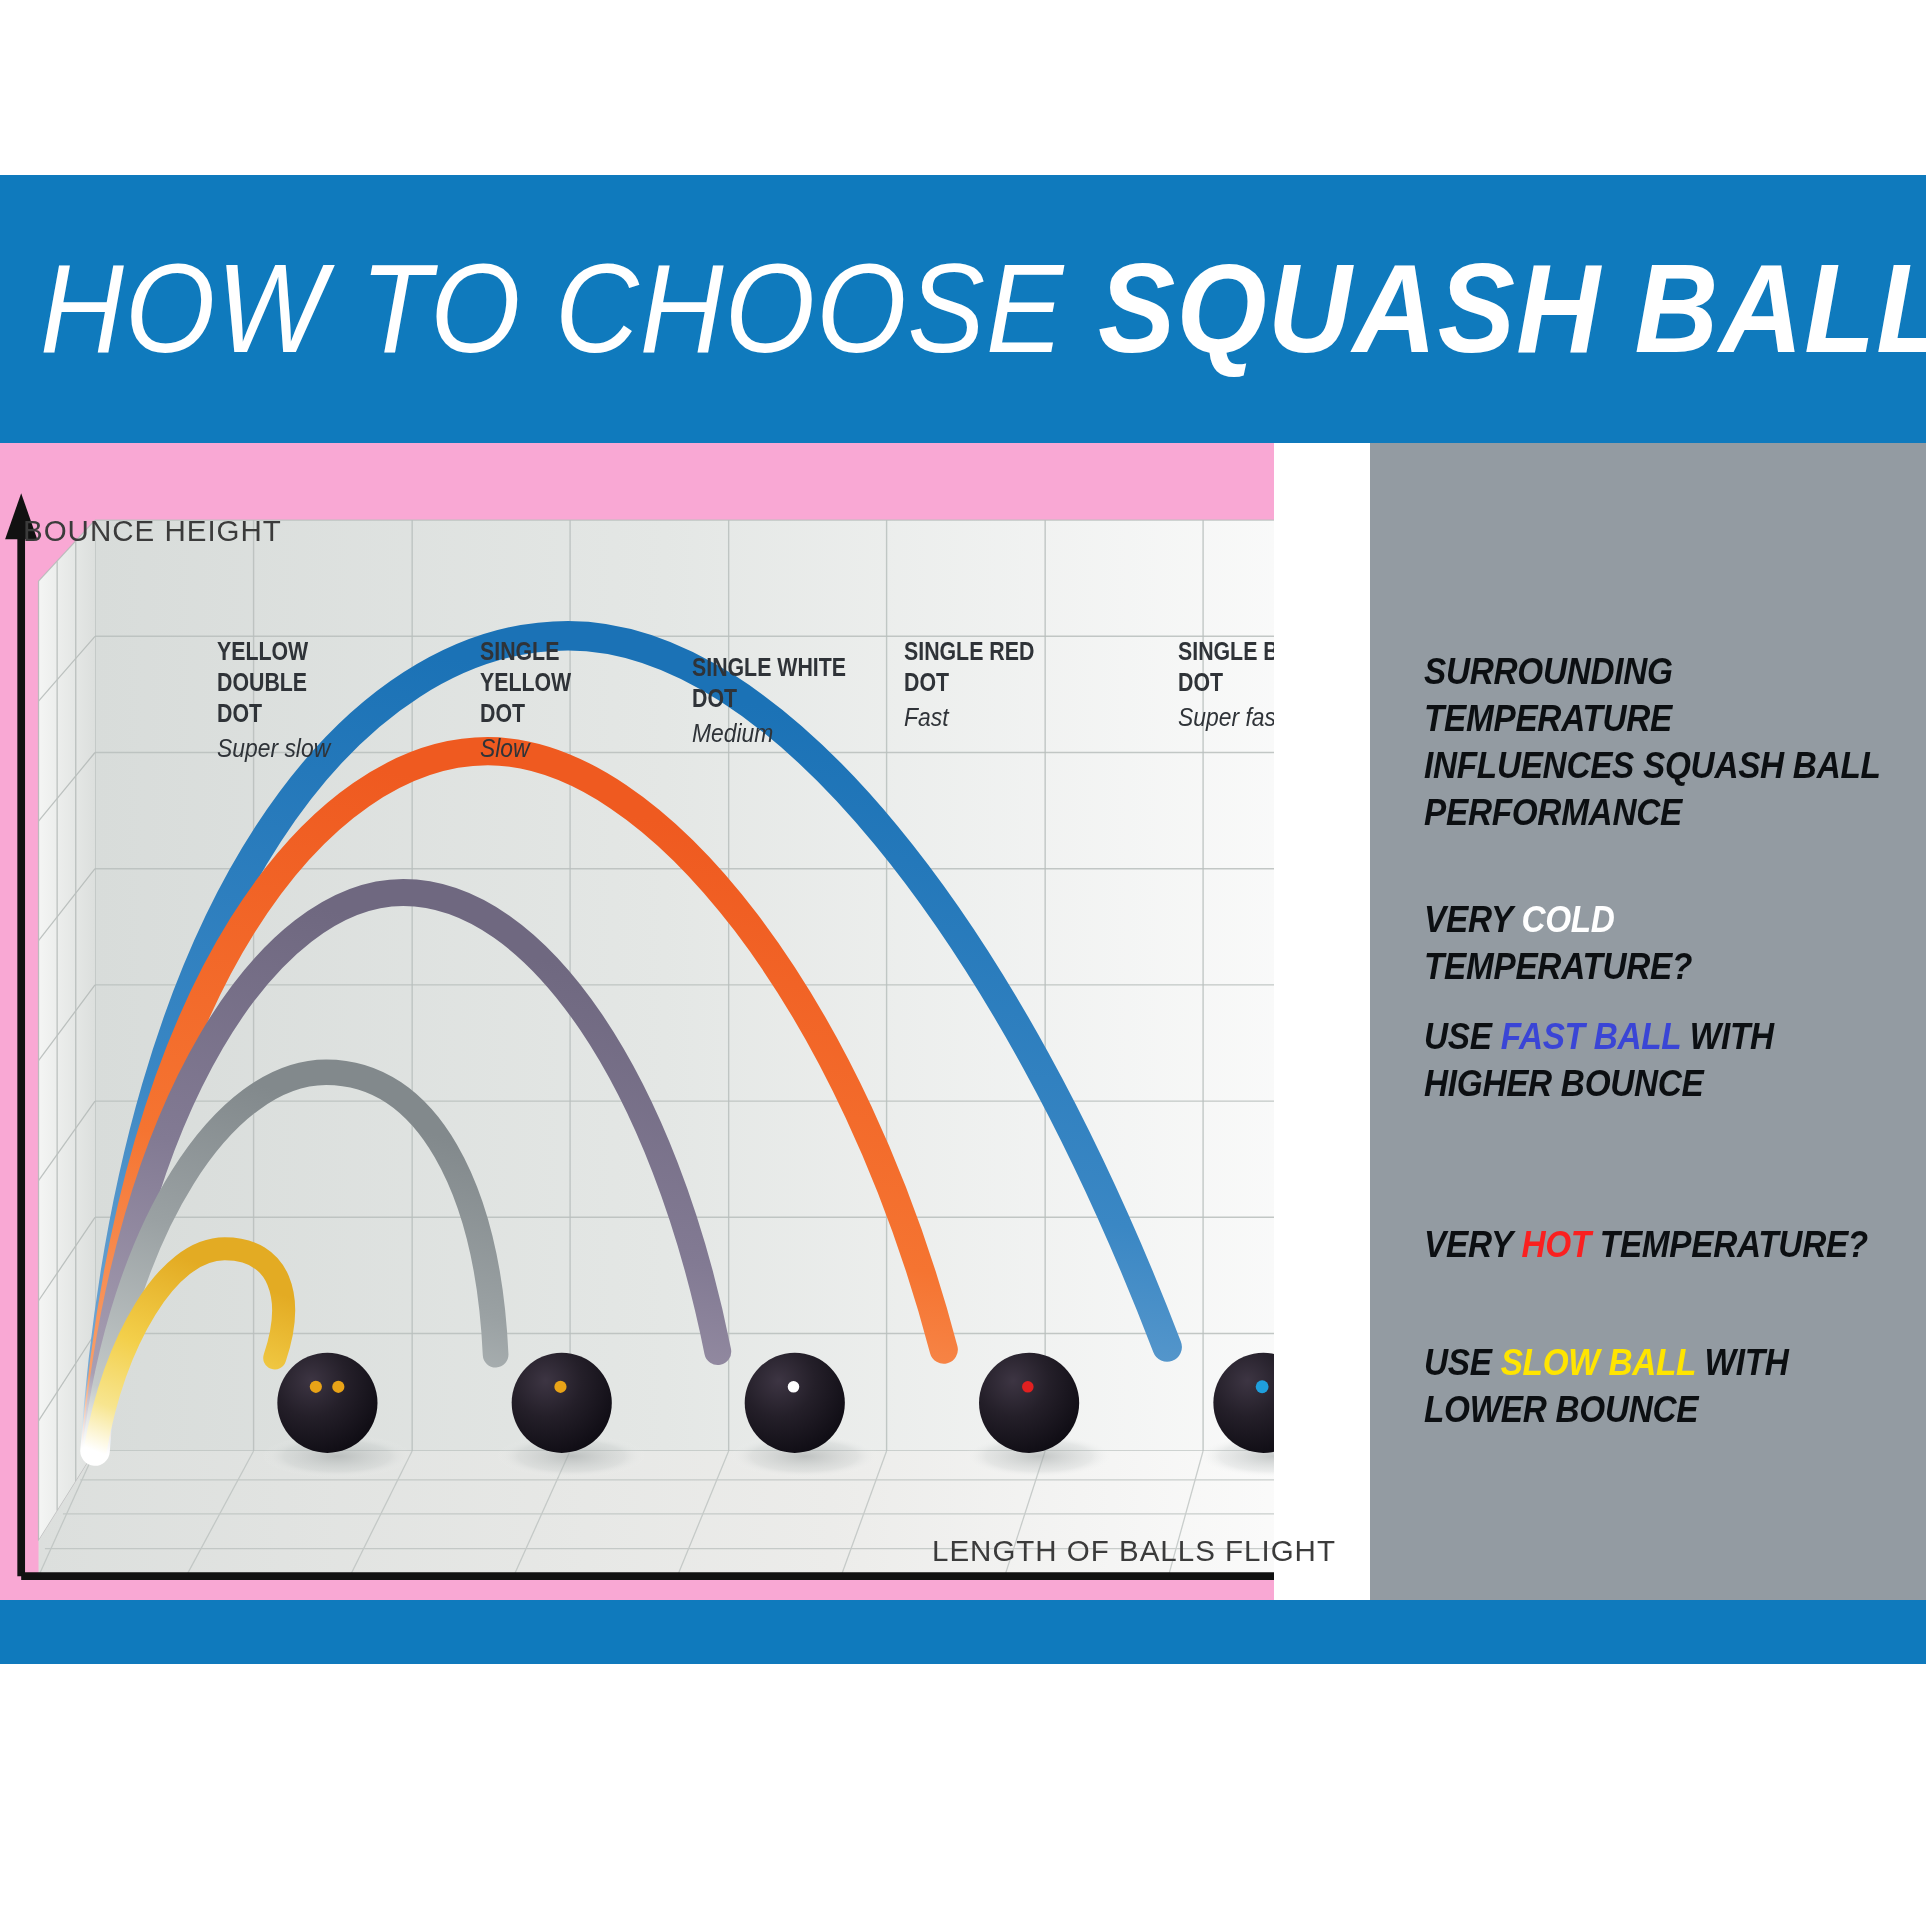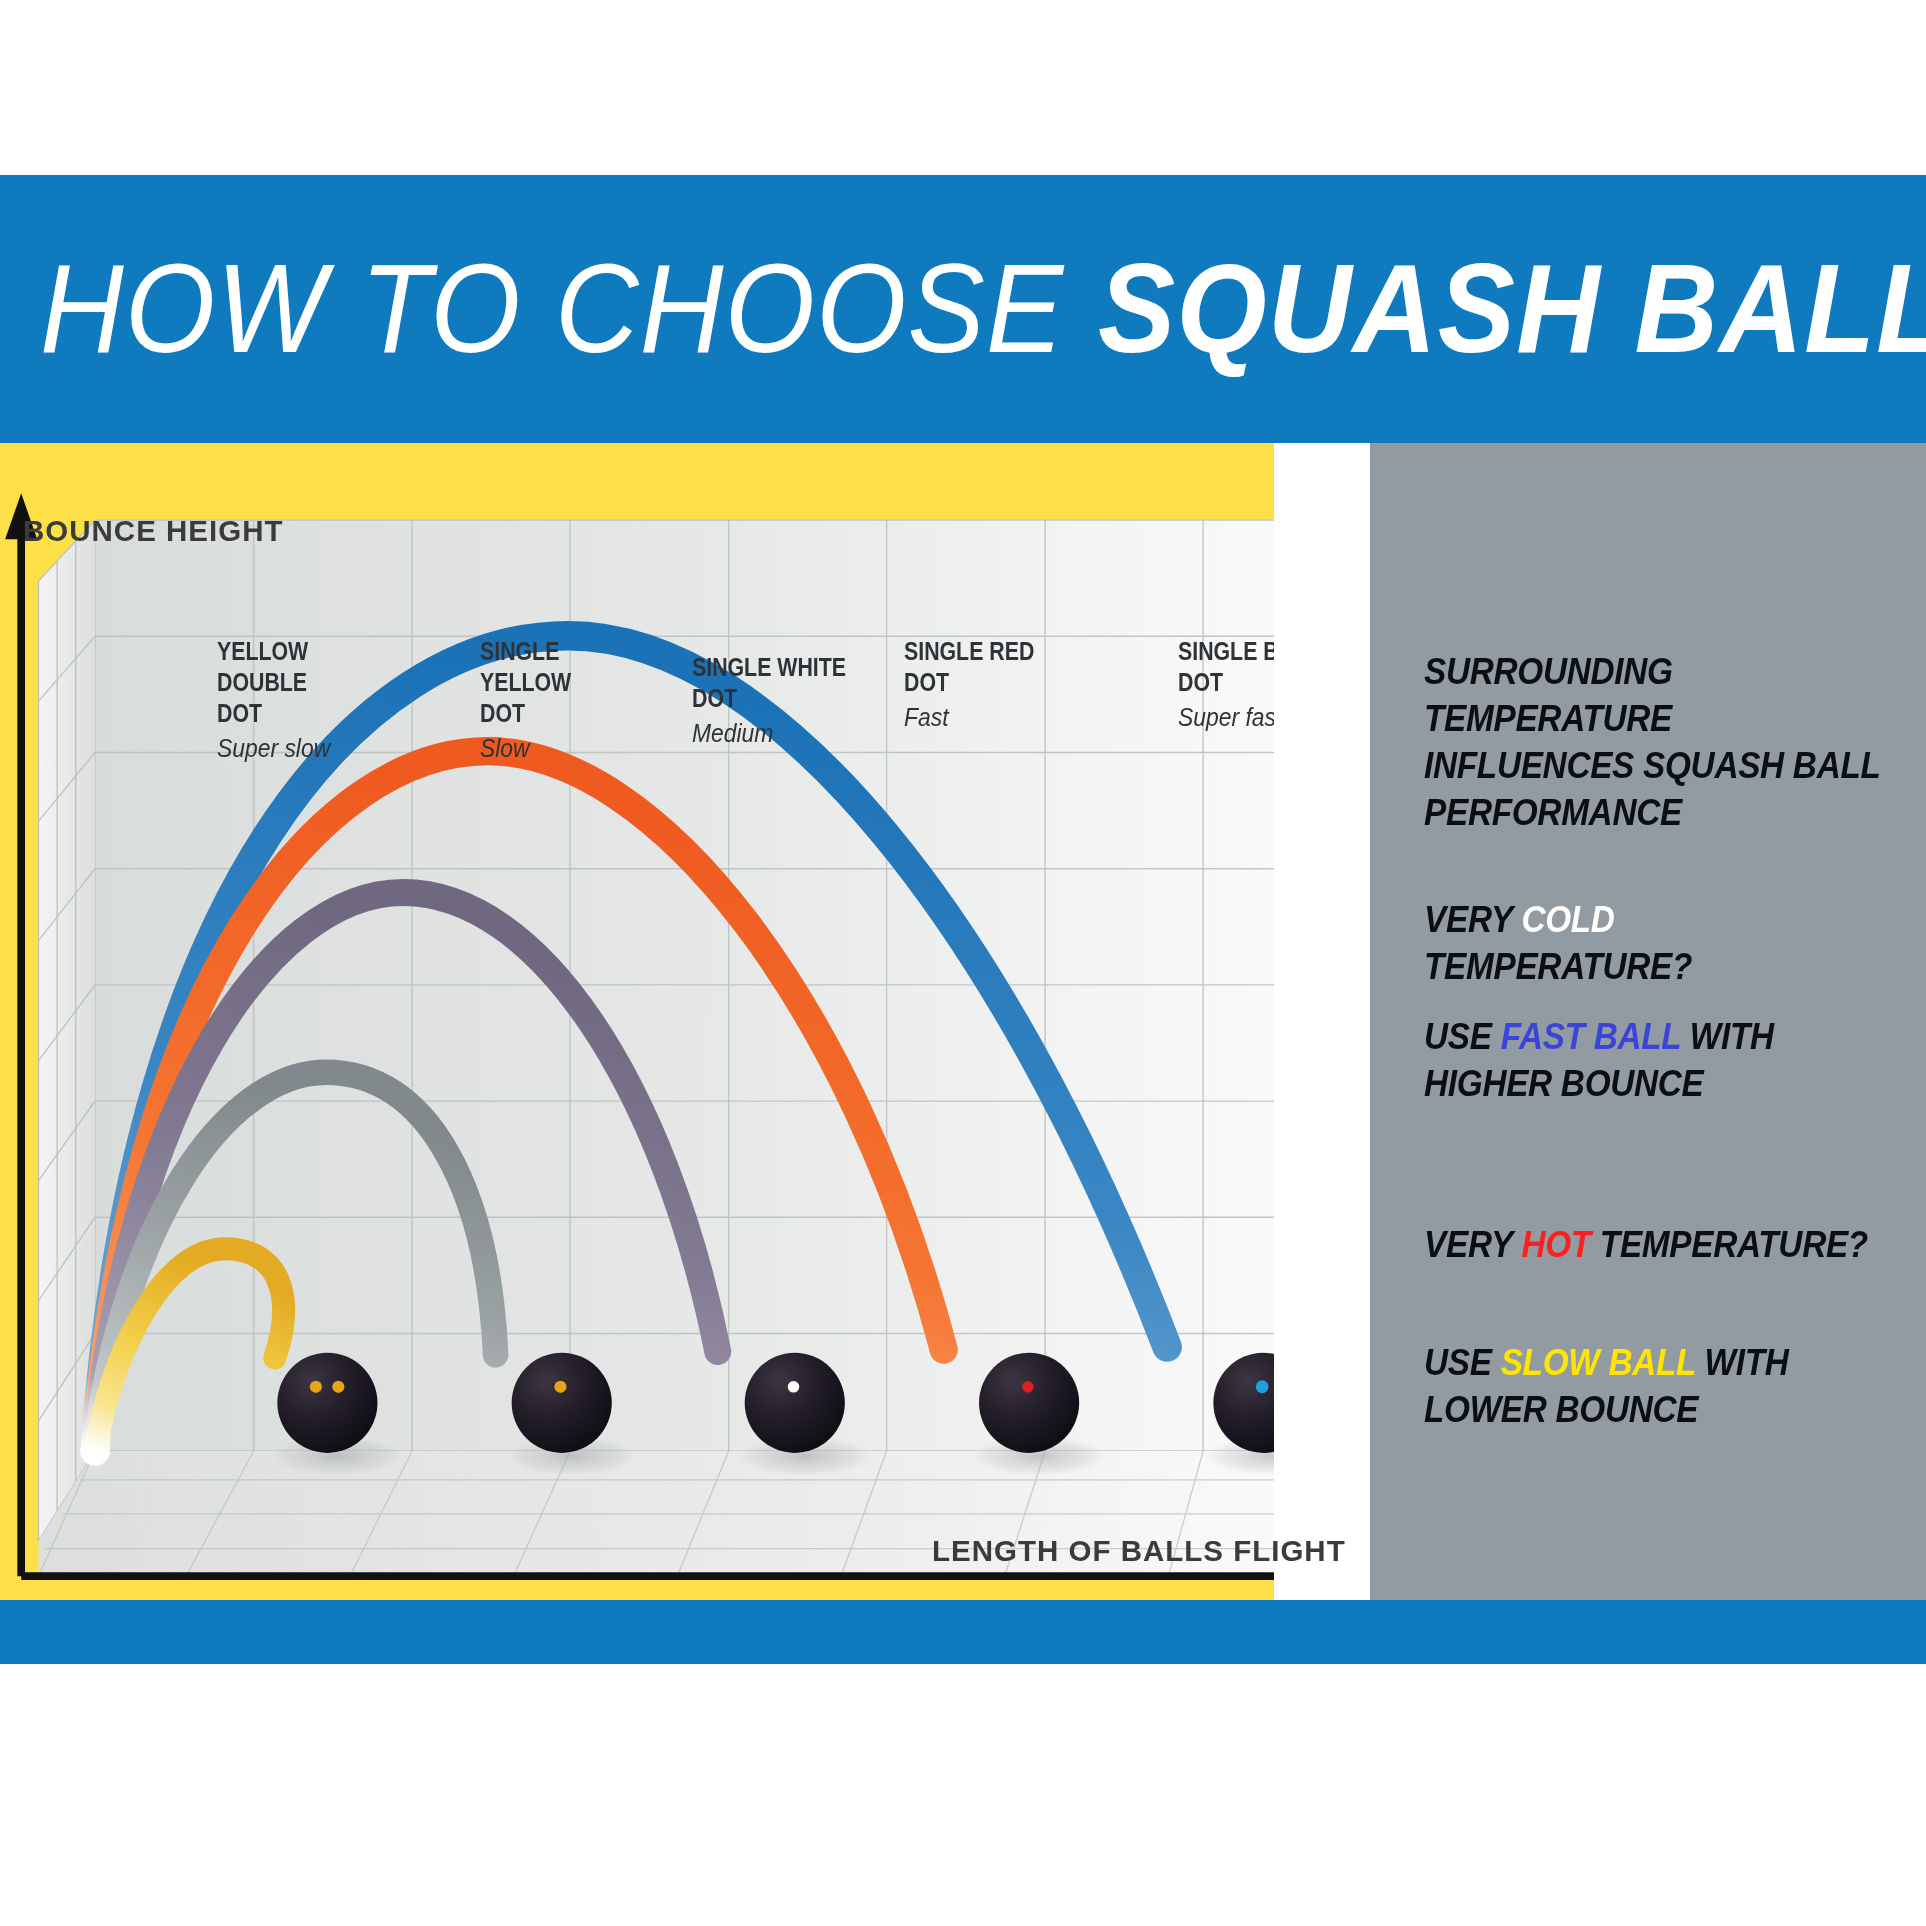--- a/index.html
+++ b/index.html
@@ -14,25 +14,25 @@
     transform:scaleX(0.92);transform-origin:left center;white-space:nowrap;}
   .header-title .bold{font-weight:700;}
 
   
   .footer-band{position:absolute;left:0;top:1600px;width:1926px;height:64px;background:#0f7abd;}
 
   
   .side-panel{position:absolute;left:1370px;top:443px;width:556px;height:1157px;background:#939ba2;}
 
   
-  .chart-area{position:absolute;left:0px;top:443px;width:1274px;height:1157px;background:#fde047;overflow:hidden;}
+  .chart-area{position:absolute;left:0px;top:443px;width:1274px;height:1157px;background:#f9a8d4;overflow:hidden;}
   .chart-svg{position:absolute;left:0;top:0;width:1370px;height:1157px;}
 
   
-  .axis-title{position:absolute;font-family:"Liberation Sans",sans-serif;font-weight:700;
+  .axis-title{position:absolute;font-family:"Liberation Sans",sans-serif;font-weight:400;
     font-size:29.5px;color:#3b3b3b;letter-spacing:1px;white-space:nowrap;}
   .axis-y-title{left:23px;top:514px;}
   .axis-x-title{left:932px;top:1534px;}
 
   
   .legend-block{position:absolute;width:212px;}
   .legend-name{font-family:"Liberation Sans",sans-serif;font-weight:700;font-size:26px;
     line-height:31px;color:#2f3338;letter-spacing:0px;transform:scaleX(0.82);
     transform-origin:left top;white-space:pre-line;}
   .legend-speed{margin-top:5.1px;font-family:"Liberation Sans",sans-serif;font-style:italic;

